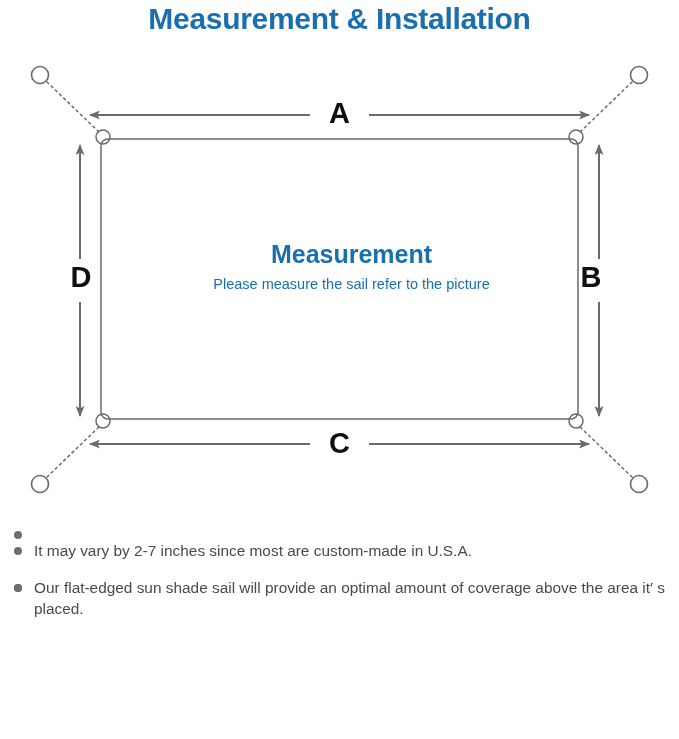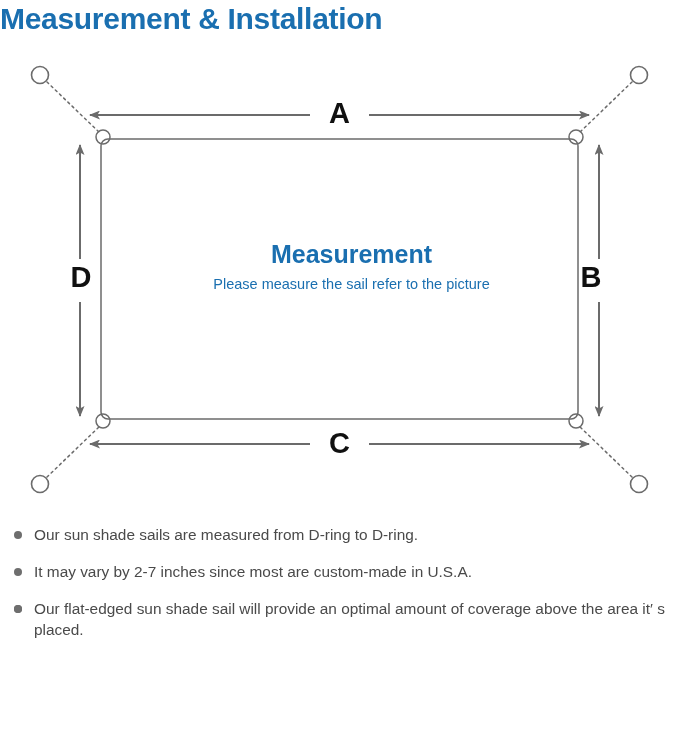--- a/index.html
+++ b/index.html
@@ -14,20 +14,21 @@
     font-family: "Liberation Sans", sans-serif;
     overflow: hidden;
   }
 
   
   #title {
     position: absolute;
     top: 0px;
     left: 0;
     width: 679px;
+    text-align: center;
     font-size: 30px;
     font-weight: bold;
     color: #1a6fb0;
     letter-spacing: -0.3px;
     line-height: 38px;
   }
 
   
   #diagram {
     position: absolute;
@@ -160,21 +161,20 @@
 
   <div id="center-block">
     <div id="center-title">Measurement</div>
     <div id="center-sub">Please measure the sail refer to the picture</div>
   </div>
 </div>
 
 <div id="notes">
   <div class="note-item">
     <span class="note-bullet"></span>
-    <span>Our sun shade sails are measured from D-ring to D-ring.</span>
   </div>
   <div class="note-item">
     <span class="note-bullet"></span>
     <span>It may vary by 2-7 inches since most are custom-made in U.S.A.</span>
   </div>
   <div class="note-item">
     <span class="note-bullet"></span>
   </div>
   <div class="note-item">
     <span class="note-bullet"></span>

